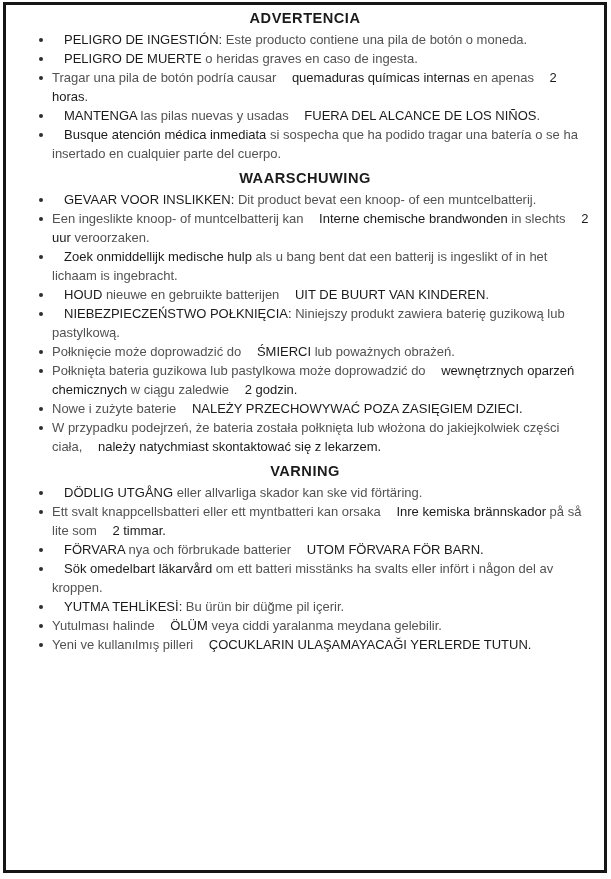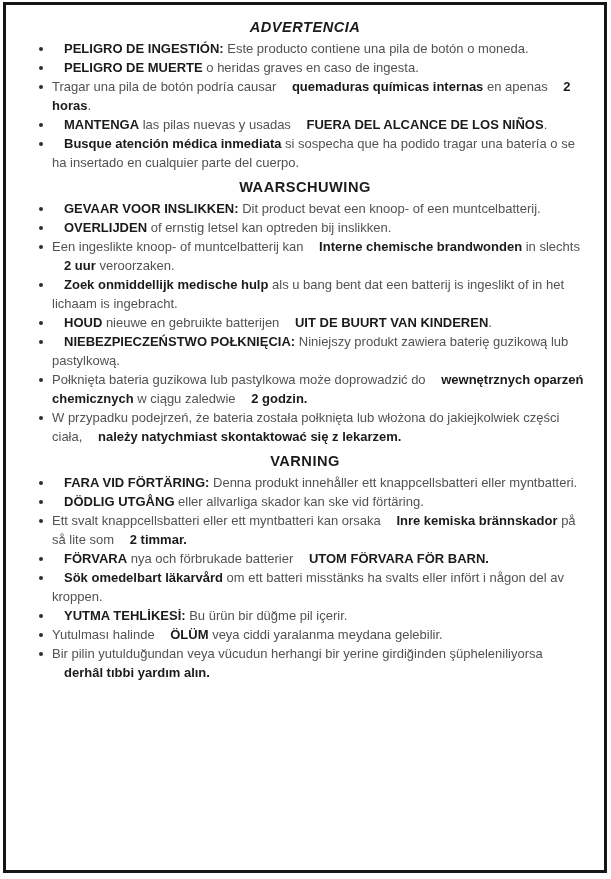--- a/index.html
+++ b/index.html
@@ -41,73 +41,73 @@
     line-height:19px;
   }
   .content h2{
     font-size:14.6px;
     font-weight:bold;
     color:var(--txtb,#1b1b1b);
     text-align:center;
     letter-spacing:0.5px;
     margin:6px 0 2px 0;
   }
-  .content section:first-child h2{margin-top:11px;font-style:italic;}
+  .content section:first-child h2{margin-top:2px;}
   .content ul{list-style:none;margin:0;padding:0 0 0 32px;}
   .content li{position:relative;margin:0;}
   .content li::before{
     content:"";position:absolute;left:-13px;top:7.5px;
     width:4px;height:4px;border-radius:50%;
     background:#2e2e2e;
   }
-  .b{font-weight:bold;color:var(--txtb,#1b1b1b);padding-left:12px;}
+  .b{font-weight:normal;color:var(--txtb,#1b1b1b);padding-left:12px;}
 </style>
 </head>
 <body>
 
 <div class="frame">
   <div class="content">
       <section>
         <h2>ADVERTENCIA</h2>
         <ul>
           <li><span class="b">PELIGRO DE INGESTIÓN:</span><span> Este producto contiene una pila de botón o moneda.</span></li>
           <li><span class="b">PELIGRO DE MUERTE</span><span> o heridas graves en caso de ingesta.</span></li>
           <li><span>Tragar una pila de botón podría causar </span><span class="b">quemaduras químicas internas</span><span> en apenas </span><span class="b">2 horas</span><span>.</span></li>
           <li><span class="b">MANTENGA</span><span> las pilas nuevas y usadas </span><span class="b">FUERA DEL ALCANCE DE LOS NIÑOS</span><span>.</span></li>
           <li><span class="b">Busque atención médica inmediata</span><span> si sospecha que ha podido tragar una batería o se ha insertado en cualquier parte del cuerpo.</span></li>
         </ul>
       </section>
       <section>
         <h2>WAARSCHUWING</h2>
         <ul>
           <li><span class="b">GEVAAR VOOR INSLIKKEN:</span><span> Dit product bevat een knoop- of een muntcelbatterij.</span></li>
-          <li><span class="b">OVERLIJDEN</span><span> of ernstig letsel kan optreden bij inslikken.</span></li>
           <li><span>Een ingeslikte knoop- of muntcelbatterij kan </span><span class="b">Interne chemische brandwonden</span><span> in slechts </span><span class="b">2 uur</span><span> veroorzaken.</span></li>
           <li><span class="b">Zoek onmiddellijk medische hulp</span><span> als u bang bent dat een batterij is ingeslikt of in het lichaam is ingebracht.</span></li>
           <li><span class="b">HOUD</span><span> nieuwe en gebruikte batterijen </span><span class="b">UIT DE BUURT VAN KINDEREN</span><span>.</span></li>
         </ul>
       </section>
       <section>
         <ul>
           <li><span class="b">NIEBEZPIECZEŃSTWO POŁKNIĘCIA:</span><span> Niniejszy produkt zawiera baterię guzikową lub pastylkową.</span></li>
+          <li><span>Połknięcie może doprowadzić do </span><span class="b">ŚMIERCI</span><span> lub poważnych obrażeń.</span></li>
           <li><span>Połknięta bateria guzikowa lub pastylkowa może doprowadzić do </span><span class="b">wewnętrznych oparzeń chemicznych</span><span> w ciągu zaledwie </span><span class="b">2 godzin.</span></li>
+          <li><span>Nowe i zużyte baterie </span><span class="b">NALEŻY PRZECHOWYWAĆ POZA ZASIĘGIEM DZIECI.</span></li>
           <li><span>W przypadku podejrzeń, że bateria została połknięta lub włożona do jakiejkolwiek części ciała, </span><span class="b">należy natychmiast skontaktować się z lekarzem.</span></li>
         </ul>
       </section>
       <section>
         <h2>VARNING</h2>
         <ul>
-          <li><span class="b">FARA VID FÖRTÄRING:</span><span> Denna produkt innehåller ett knappcellsbatteri eller myntbatteri.</span></li>
           <li><span class="b">DÖDLIG UTGÅNG</span><span> eller allvarliga skador kan ske vid förtäring.</span></li>
           <li><span>Ett svalt knappcellsbatteri eller ett myntbatteri kan orsaka </span><span class="b">Inre kemiska brännskador</span><span> på så lite som </span><span class="b">2 timmar.</span></li>
           <li><span class="b">FÖRVARA</span><span> nya och förbrukade batterier </span><span class="b">UTOM FÖRVARA FÖR BARN.</span></li>
           <li><span class="b">Sök omedelbart läkarvård</span><span> om ett batteri misstänks ha svalts eller infört i någon del av kroppen.</span></li>
         </ul>
       </section>
       <section>
         <ul>
           <li><span class="b">YUTMA TEHLİKESİ:</span><span> Bu ürün bir düğme pil içerir.</span></li>
           <li><span>Yutulması halinde </span><span class="b">ÖLÜM</span><span> veya ciddi yaralanma meydana gelebilir.</span></li>
-          <li><span>Bir pilin yutulduğundan veya vücudun herhangi bir yerine girdiğinden şüpheleniliyorsa </span><span class="b">derhâl tıbbi yardım alın.</span></li>
+          <li><span>Yeni ve kullanılmış pilleri </span><span class="b">ÇOCUKLARIN ULAŞAMAYACAĞI YERLERDE TUTUN.</span></li>
         </ul>
       </section>
     </div>
 </div>
 
 </body></html>

